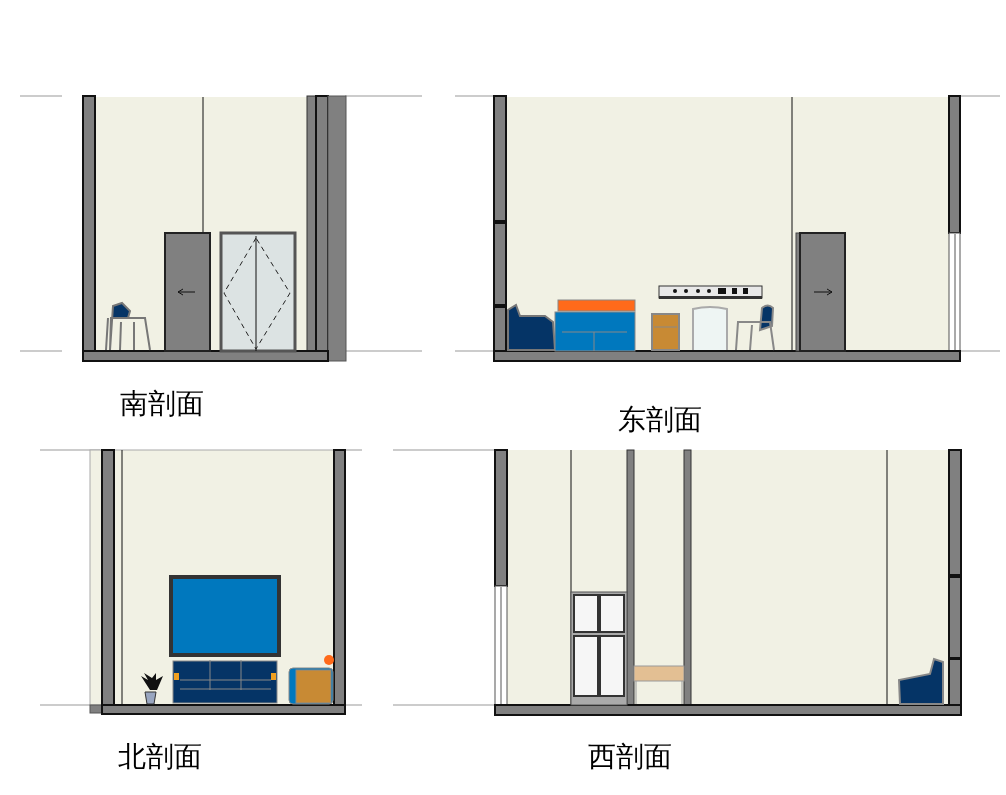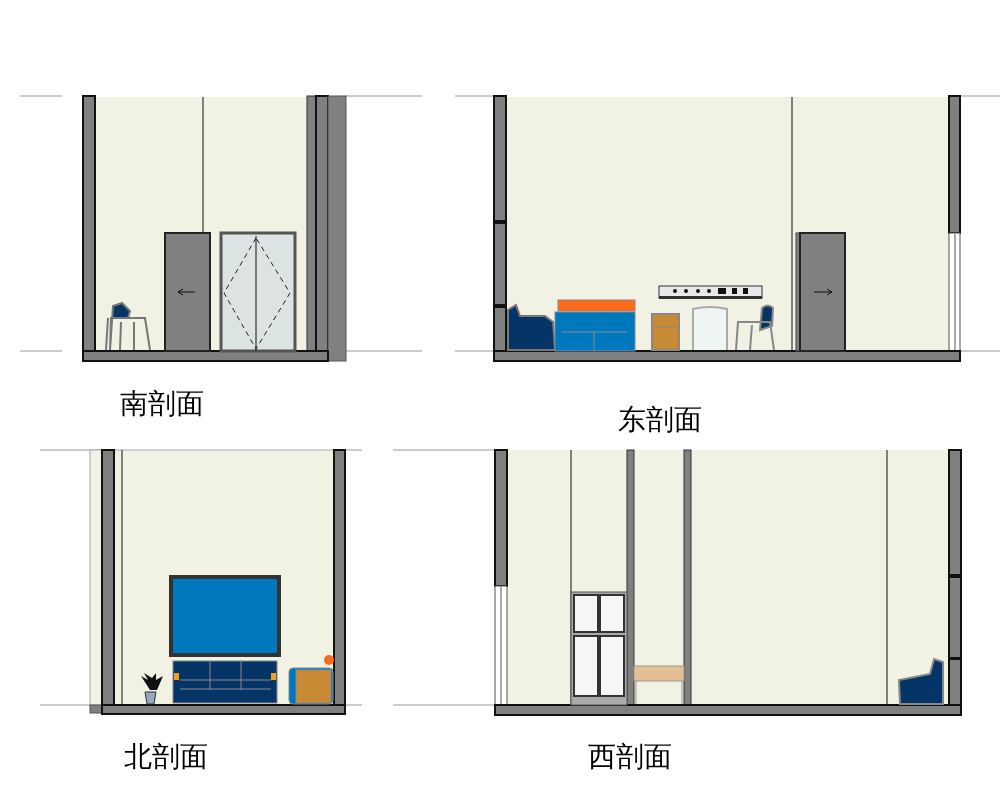--- a/index.html
+++ b/index.html
@@ -151,14 +151,14 @@
         <line x1="682" y1="681" x2="682" y2="704" stroke="#999"></line>
     </g>
     <g>
       <path d="M900 704 L899 680 L930 674 L934 659 L943 662 L943 704 Z" fill="#053466" stroke="#888" stroke-width="2"></path>
     </g>
   </g>
 </svg>
 
 <div class="label" style="left:120px;top:385px;">南剖面</div>
 <div class="label" style="left:618px;top:385px;margin-top:16px;">东剖面</div>
-<div class="label" style="left:124px;top:738px;">北剖面</div>
+<div class="label" style="left:118px;top:738px;">北剖面</div>
 <div class="label" style="left:588px;top:738px;">西剖面</div>
 
 </body></html>

